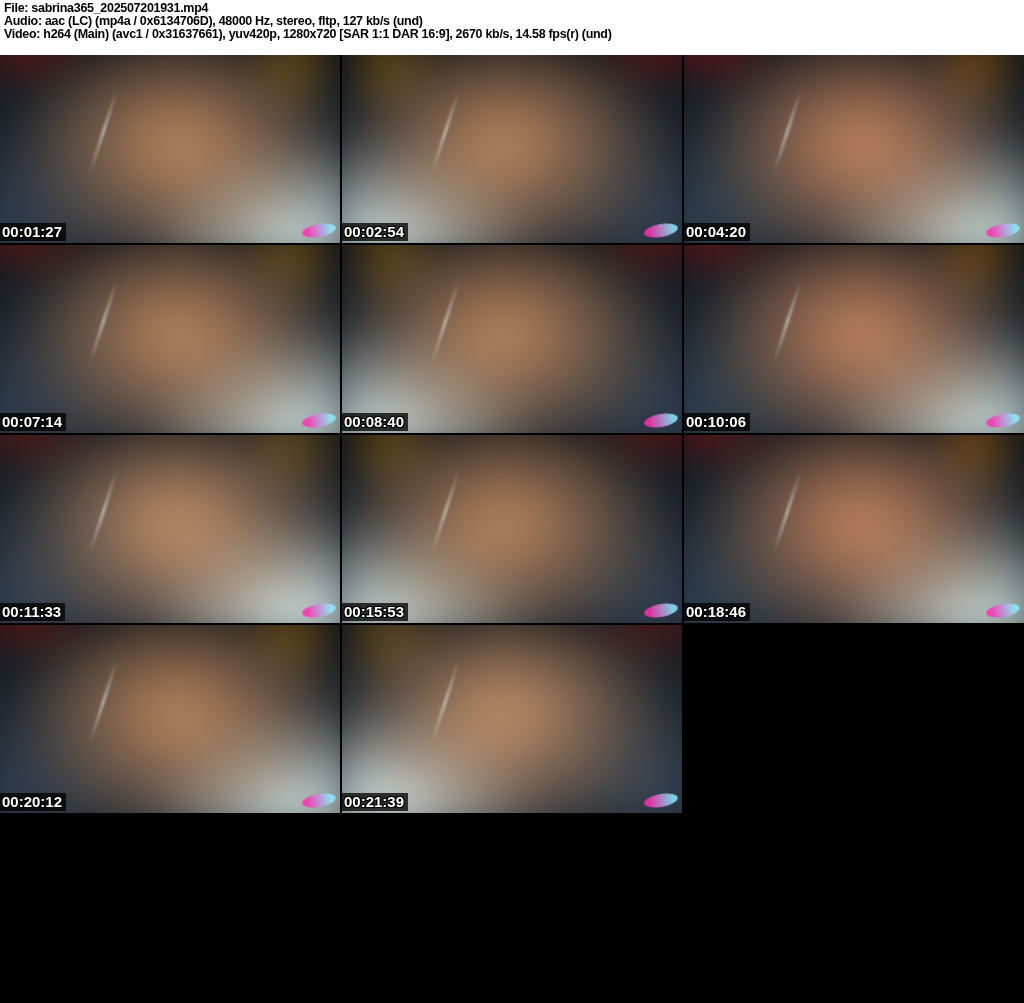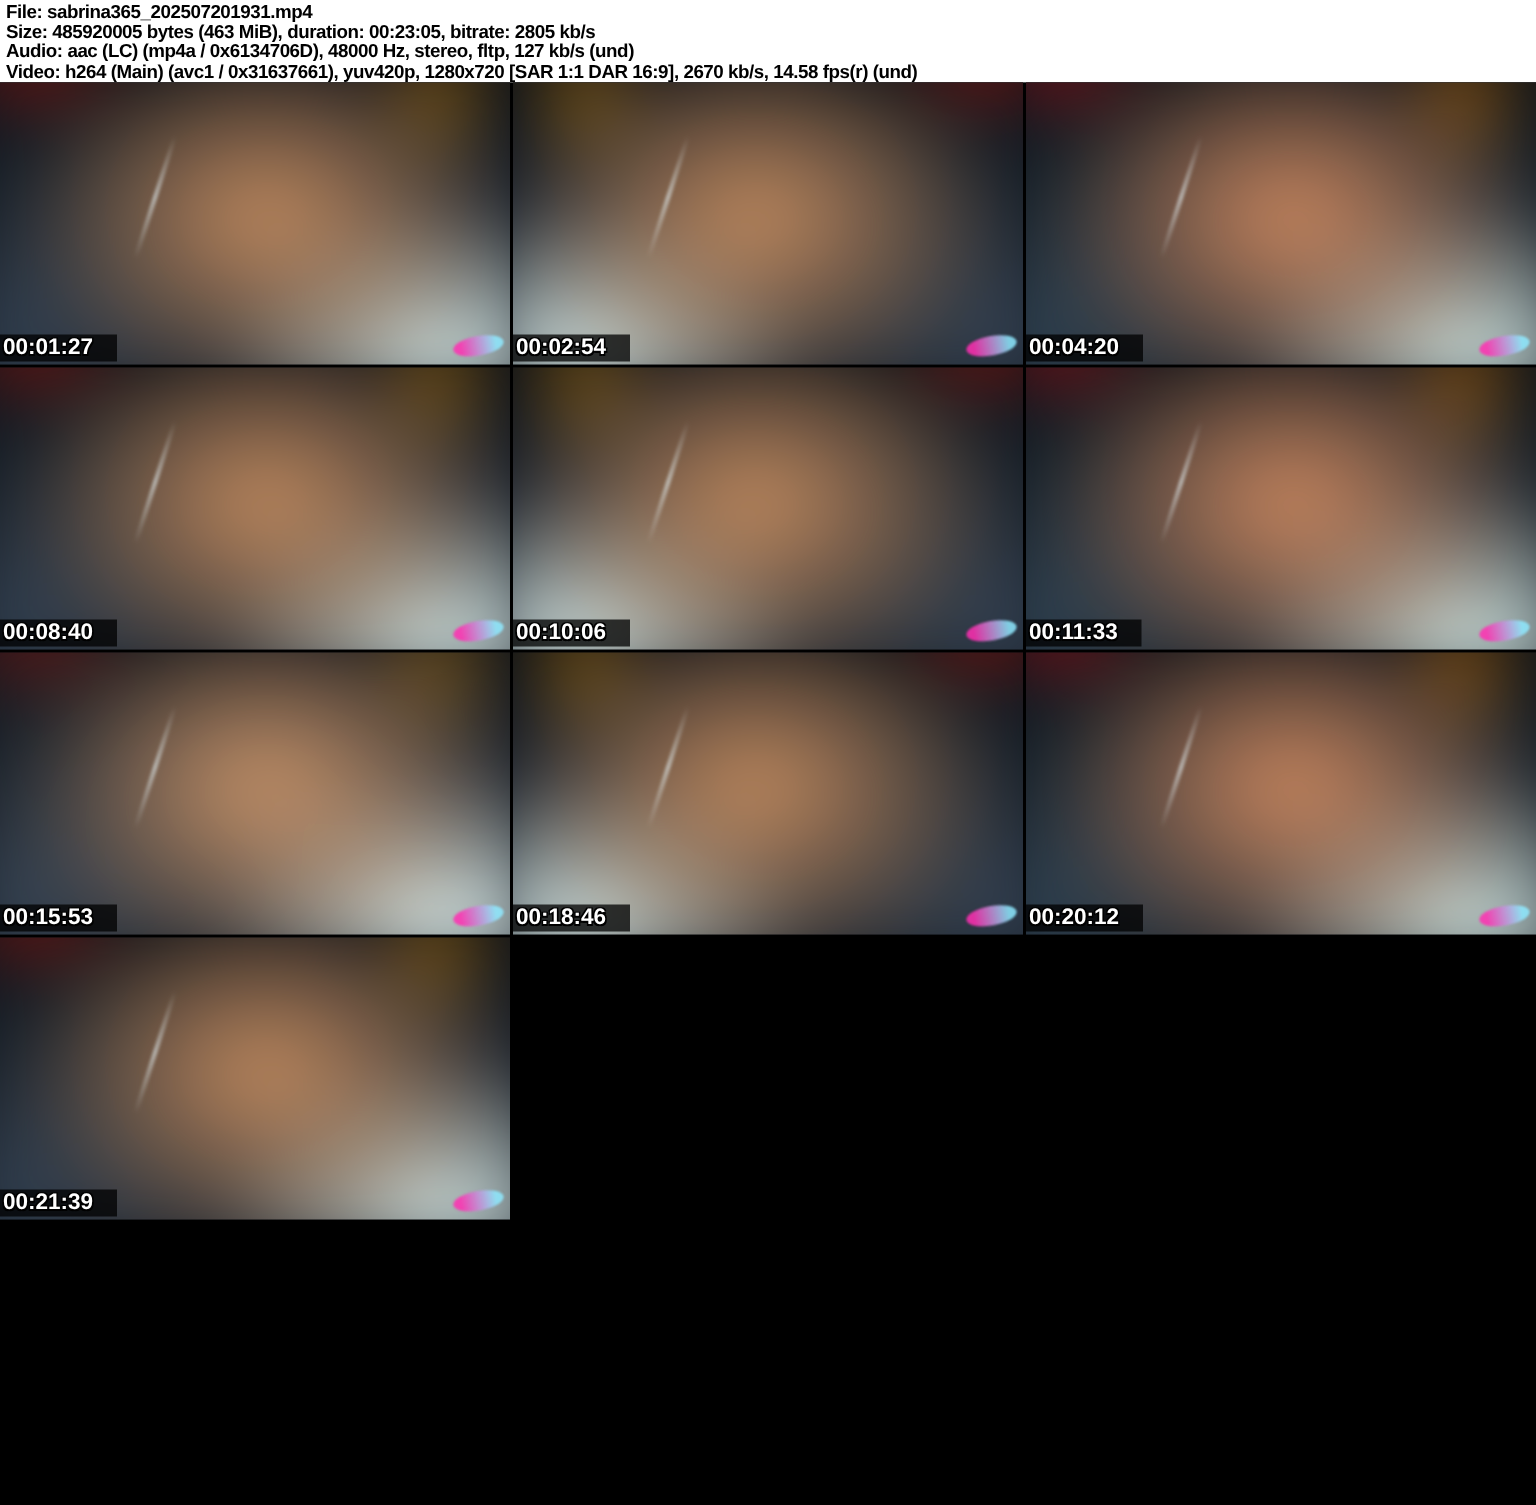--- a/index.html
+++ b/index.html
@@ -89,35 +89,34 @@
 
   .cell .ts {
     position: absolute;
     left: 0;
     bottom: 2px;
     color: #ffffff;
     font-weight: bold;
     font-size: 15px;
     line-height: 18px;
     letter-spacing: 0px;
-    padding: 0 16px 0 2px;
+    padding: 0 4px 0 2px;
     background: rgba(0,0,0,0.75);
     text-shadow:
       -1px -1px 0 #000, 1px -1px 0 #000,
       -1px  1px 0 #000, 1px  1px 0 #000;
   }
 </style>
 </head>
 <body>
 
 <div class="sheet">
 
   <header class="media-header">
     <div class="hline">File: sabrina365_202507201931.mp4</div>
-    <div class="hline">Size: 485920005 bytes (463 MiB), duration: 00:23:05, bitrate: 2805 kb/s</div>
     <div class="hline">Audio: aac (LC) (mp4a / 0x6134706D), 48000 Hz, stereo, fltp, 127 kb/s (und)</div>
     <div class="hline">Video: h264 (Main) (avc1 / 0x31637661), yuv420p, 1280x720 [SAR 1:1 DAR 16:9], 2670 kb/s, 14.58 fps(r) (und)</div>
   </header>
 
   <main class="grid">
   <div class="cell">
     <div class="ph"></div>
     <div class="glint"></div>
     <div class="mark"></div>
     <span class="ts">00:01:27</span>
@@ -131,20 +130,26 @@
   </div>
 
   <div class="cell">
     <div class="ph"></div>
     <div class="glint"></div>
     <div class="mark"></div>
     <span class="ts">00:04:20</span>
   </div>
 
 
+  <div class="cell">
+    <div class="ph"></div>
+    <div class="glint"></div>
+    <div class="mark"></div>
+    <span class="ts">00:07:14</span>
+  </div>
 
   <div class="cell">
     <div class="ph"></div>
     <div class="glint"></div>
     <div class="mark"></div>
     <span class="ts">00:08:40</span>
   </div>
 
   <div class="cell">
     <div class="ph"></div>

